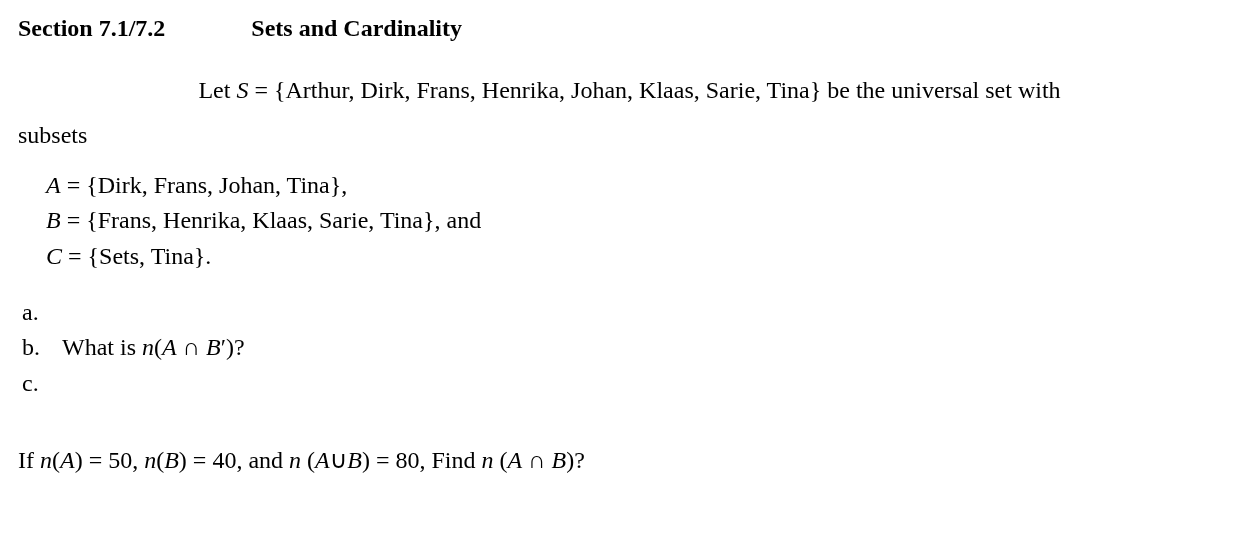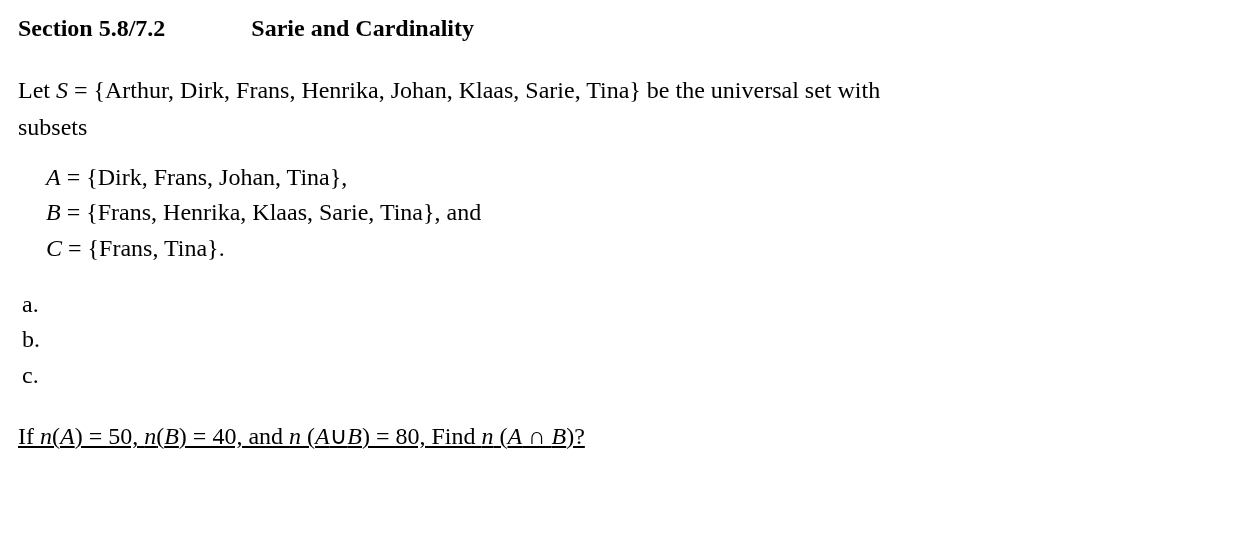--- a/index.html
+++ b/index.html
@@ -15,21 +15,22 @@
     }
     .header {
       font-weight: bold;
       margin-bottom: 28px;
     }
     .header .section-left {
       display: inline-block;
       margin-right: 80px;
     }
     .para {
-      margin-bottom: 4px;
+      margin-bottom: 12px;
+      text-align: center;
     }
     .subsets-label {
       margin-bottom: 16px;
     }
     .set-def {
       margin-left: 28px;
       margin-bottom: 2px;
     }
     .spacer {
       height: 20px;
@@ -42,55 +43,57 @@
       margin-bottom: 2px;
     }
     .q-letter {
       width: 40px;
       flex-shrink: 0;
     }
     .ital {
       font-style: italic;
     }
     .final {
-      margin-top: 28px;
-      text-decoration: underline;
+      margin-top: 44px;
     }
   </style>
 </head>
 <body>
 
 <div class="header">
-  <span class="section-left">Section 5.8/7.2</span>
-  <span>Sarie and Cardinality</span>
+  <span class="section-left">Section 7.1/7.2</span>
+  <span>Sets and Cardinality</span>
 </div>
 
 <div class="para">
   <span>Let </span><span class="ital">S</span><span> = {Arthur, Dirk, Frans, Henrika, Johan, Klaas, Sarie, Tina} be the universal set with</span>
 </div>
 <div class="subsets-label">subsets</div>
 
 <div class="set-def">
   <span class="ital">A</span><span> = {Dirk, Frans, Johan, Tina},</span>
 </div>
 <div class="set-def">
   <span class="ital">B</span><span> = {Frans, Henrika, Klaas, Sarie, Tina}, and</span>
 </div>
 <div class="set-def">
-  <span class="ital">C</span><span> = {Frans, Tina}.</span>
+  <span class="ital">C</span><span> = {Sets, Tina}.</span>
 </div>
 
 <div class="spacer"></div>
 
 <div class="q-list">
   <div class="q-item">
     <div class="q-letter">a.</div>
   </div>
   <div class="q-item">
     <div class="q-letter">b.</div>
+    <div>
+      <span>What is </span><span class="ital">n</span><span>(</span><span class="ital">A</span><span> ∩ </span><span class="ital">B</span><span>′)?</span>
+    </div>
   </div>
   <div class="q-item">
     <div class="q-letter">c.</div>
   </div>
 </div>
 
 <div class="final">
   <span>If </span><span class="ital">n</span><span>(</span><span class="ital">A</span><span>) = 50, </span><span class="ital">n</span><span>(</span><span class="ital">B</span><span>) = 40, and </span><span class="ital">n</span><span> (</span><span class="ital">A</span><span>∪</span><span class="ital">B</span><span>) = 80, Find </span><span class="ital">n</span><span> (</span><span class="ital">A</span><span> ∩ </span><span class="ital">B</span><span>)?</span>
 </div>
 

